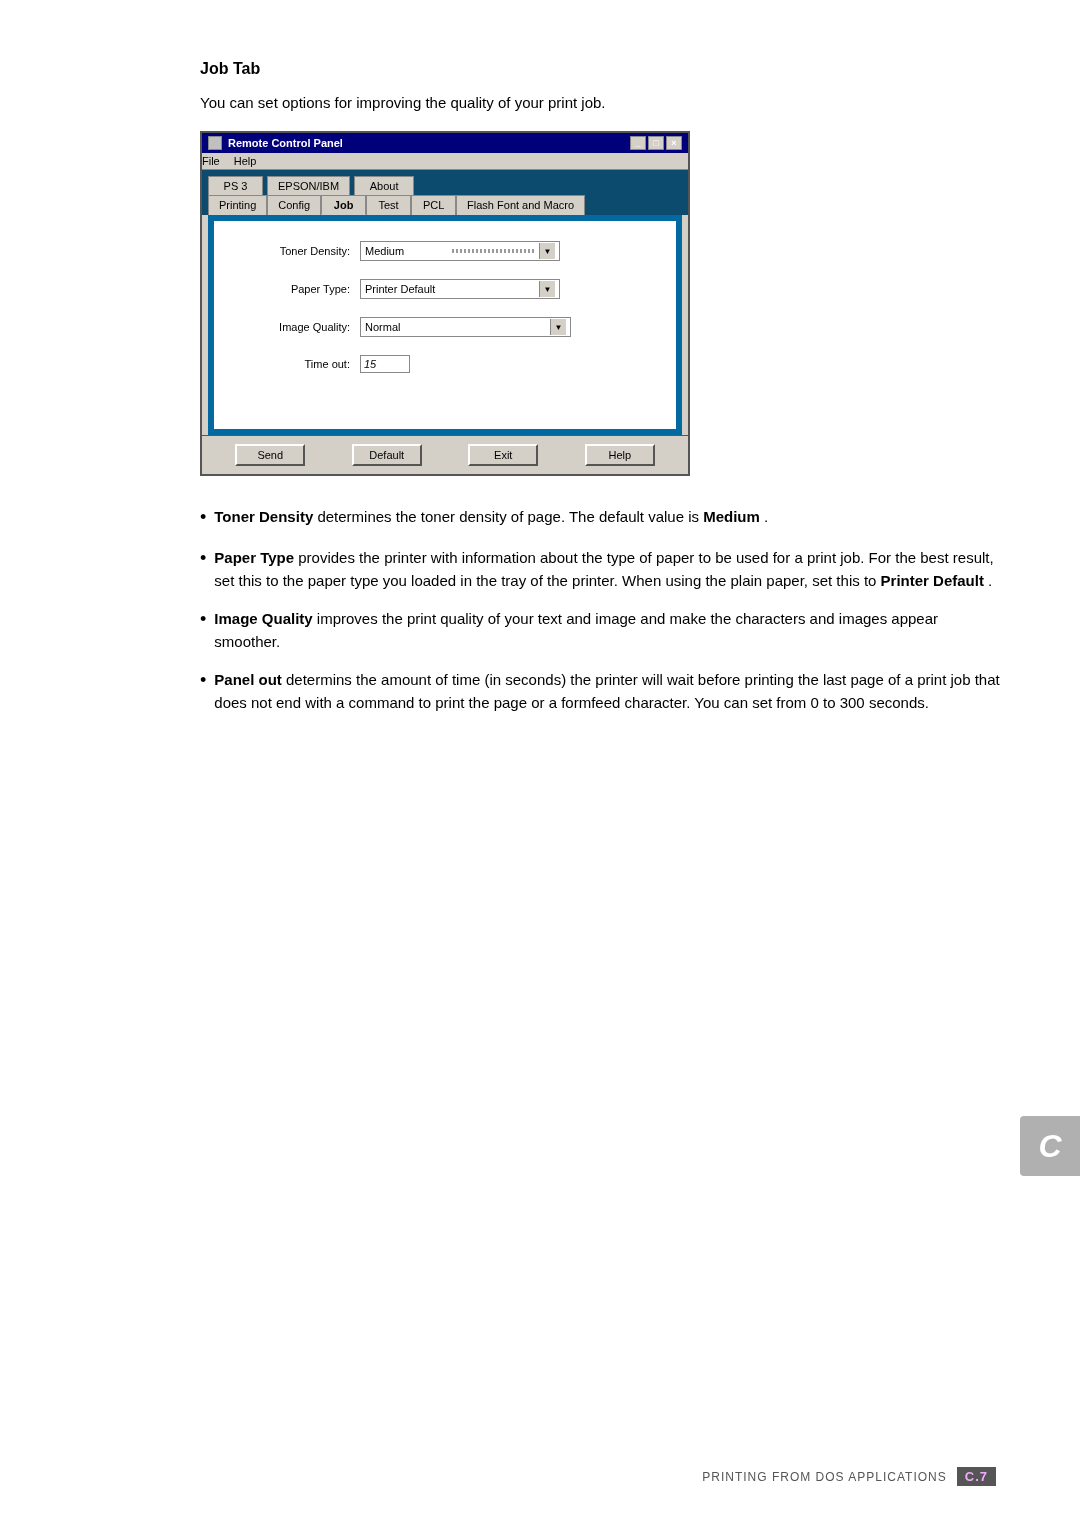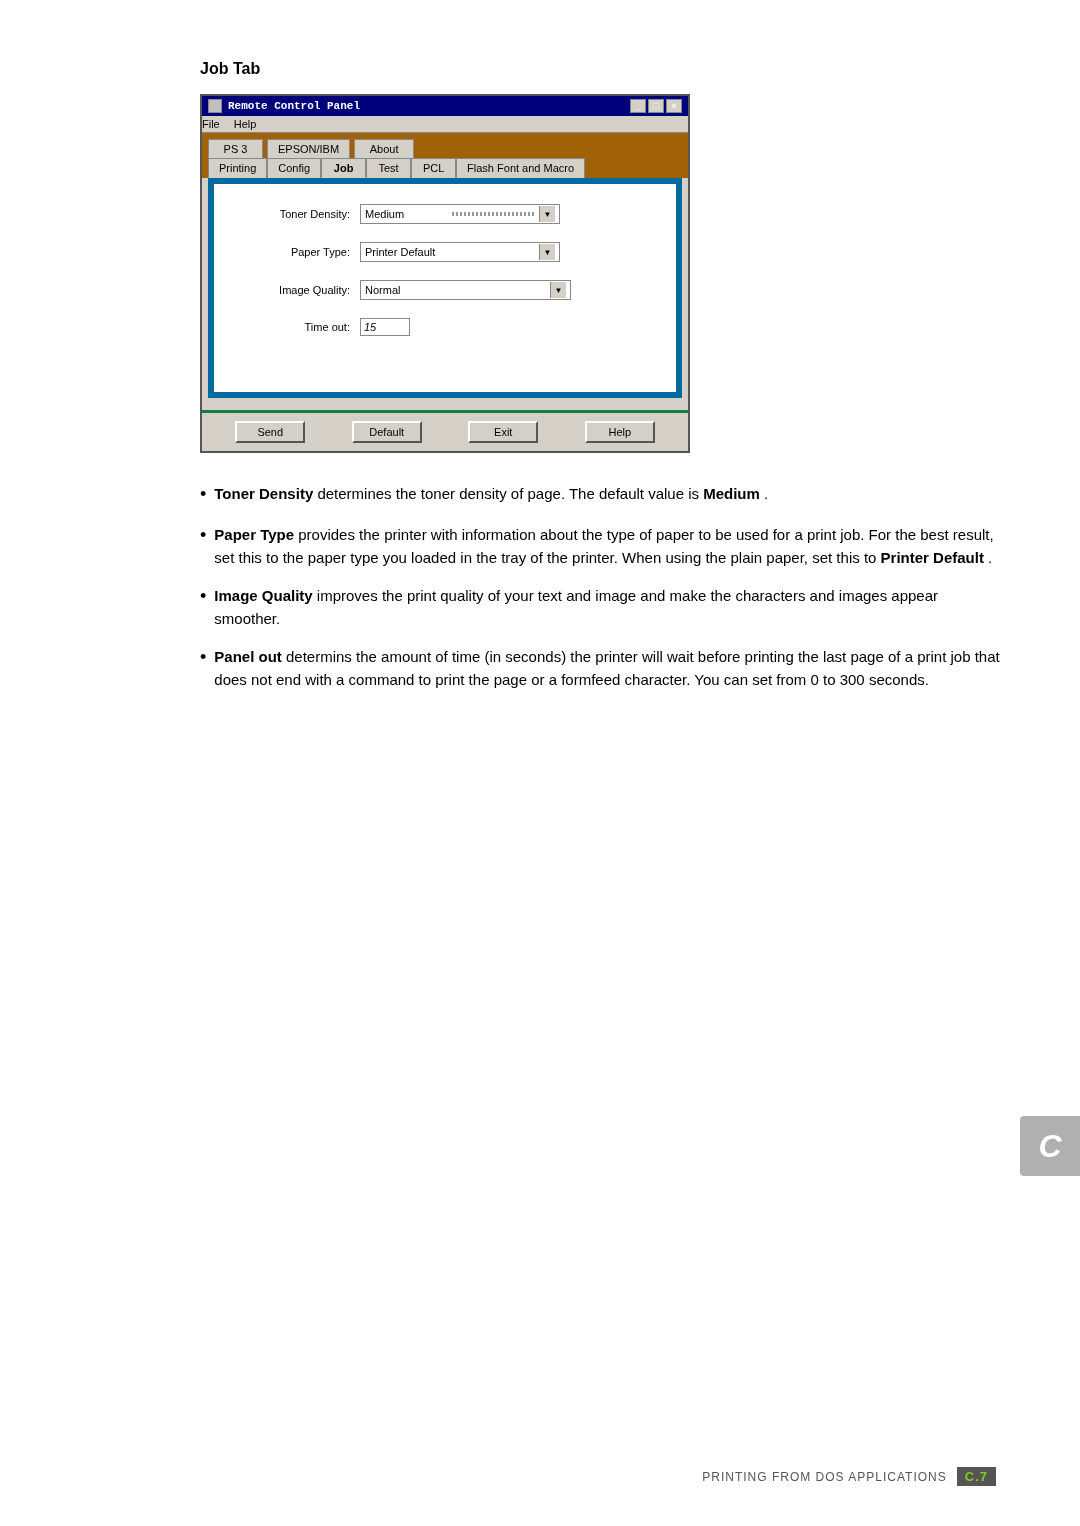--- a/index.html
+++ b/index.html
@@ -47,21 +47,20 @@
       align-items: center;
       justify-content: space-between;
       font-size: 11px;
       font-weight: bold;
     }
 
     .window-titlebar-left {
       display: flex;
       align-items: center;
       gap: 6px;
-      font-family: Liberation Mono, monospace;
     }
 
     .title-icon {
       width: 14px;
       height: 14px;
       background: #c0c0c0;
       border: 1px solid #888;
       display: inline-block;
     }
 
@@ -91,21 +90,21 @@
       display: flex;
       gap: 14px;
     }
 
     .menu-item {
       cursor: pointer;
     }
 
     
     .tab-container {
-      background: #a16207;
+      background: #0c4a6e;
       padding: 6px 6px 0 6px;
     }
 
     .tab-row {
       display: flex;
       gap: 0;
     }
 
     .tab {
       border: 1px solid #888;
@@ -183,22 +182,22 @@
       background: #fff;
       font-style: italic;
     }
 
     
     .window-footer {
       background: #d4d0c8;
       padding: 8px 10px;
       display: flex;
       justify-content: space-around;
-      border-top: 3px solid #15803d;
-      margin-top: 12px;
+      border-top: 1px solid #15803d;
+      margin-top: 0;
     }
 
     .footer-btn {
       min-width: 70px;
       height: 22px;
       background: #d4d0c8;
       border: 2px solid #888;
       font-size: 11px;
       text-align: center;
       cursor: pointer;
@@ -268,38 +267,39 @@
       color: #555;
       letter-spacing: 1px;
       text-transform: uppercase;
       display: flex;
       align-items: center;
       gap: 10px;
     }
 
     .footer-badge {
       background: #555;
-      color: #84cc16;
+      color: #f0abfc;
       padding: 2px 8px;
       font-size: 13px;
       font-weight: bold;
     }
 
     .dropdown-content {
       flex: 1;
       font-size: 11px;
     }
   </style>
 </head>
 <body>
 
 <div class="page-content">
 
   <div class="section-title">Job Tab</div>
 
+  <p class="intro-text">You can set options for improving the quality of your print job.</p>
 
   <div class="window">
 
     <div class="window-titlebar">
       <div class="window-titlebar-left">
         <div class="title-icon"></div>
         <span>Remote Control Panel</span>
       </div>
       <div class="window-controls">
         <div class="win-btn">_</div>

